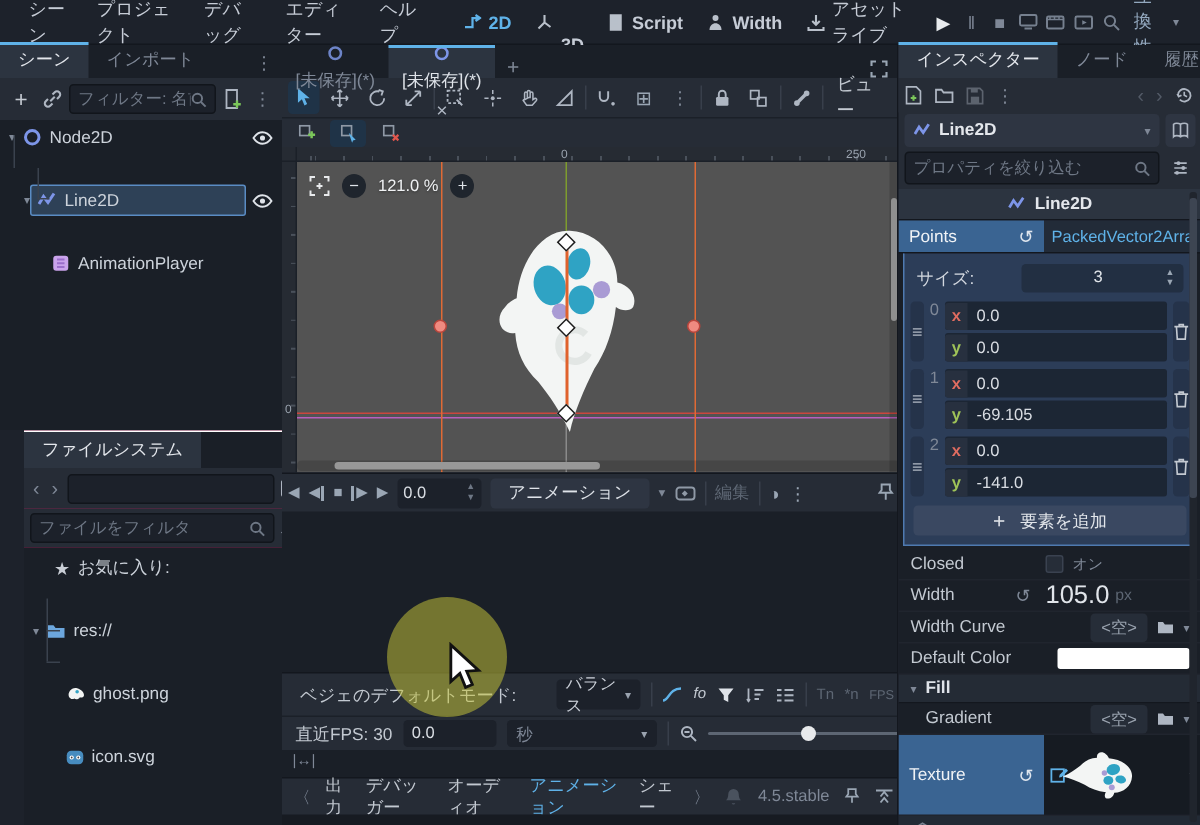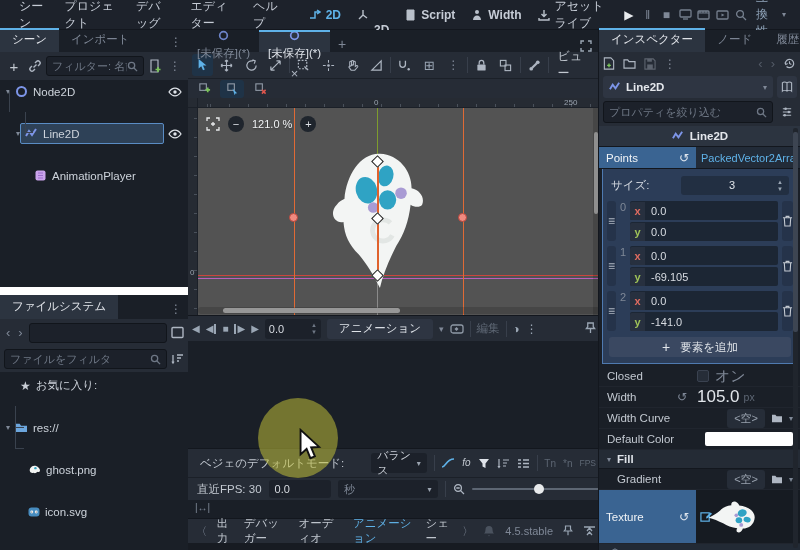--- a/index.html
+++ b/index.html
@@ -233,21 +233,21 @@
             </svg>
           </span>
         <span class="tree-label">AnimationPlayer</span>
       </div>
       <div class="abs" style="left:9px;top:10px;width:1px;height:22px;background:#3a424e;"></div>
       <div class="abs" style="left:25px;top:32px;width:1px;height:21px;background:#3a424e;"></div>
       <div class="abs" style="left:25px;top:52px;width:8px;height:1px;background:#3a424e;"></div>
     </div>
   </div>
 
-  <div class="abs" style="left:0;top:287px;width:188px;height:263px;background:#be185d;border-top:8px solid #ffffff;">
+  <div class="abs" style="left:16px;top:287px;width:188px;height:263px;background:#be185d;border-top:1px solid #ffffff;">
     <div class="tabbar" style="height:24px;">
       <span class="tab active">ファイルシステム</span>
       <span style="flex:1"></span>
       <span class="btn t2" style="padding:3px 6px;">⋮</span>
     </div>
     <div class="toolbar" style="height:27px;">
       <span class="btn t2" style="font-size:13px;padding:0 2px;">‹</span>
       <span class="btn t2" style="font-size:13px;padding:0 2px;">›</span>
       <div class="filterbox" style="flex:1;">
           <input style="">
@@ -814,21 +814,21 @@
             <span style="font-size:14px;">+</span>
             <span>要素を追加</span>
           </span>
         </div>
       </div>
 
       <div class="row" style="height:21px;border-bottom:1px solid #20252e;padding:0 8px;justify-content:space-between;margin-top:2px;">
         <span class="prop-label">Closed</span>
         <span class="row" style="gap:6px;width:96px;">
           <span style="width:12px;height:12px;background:#262d38;border:1px solid #3a4250;border-radius:2px;"></span>
-          <span class="t2" style="font-size:15px;">オン</span>
+          <span class="t2" style="font-size:10px;">オン</span>
         </span>
       </div>
 
       <div class="row" style="height:21px;border-bottom:1px solid #20252e;padding:0 8px;">
         <span class="prop-label">Width</span>
         <span style="flex:1"></span>
         <span class="btn t2" style="font-size:12px;margin-right:10px;">↺</span>
         <span class="row" style="width:96px;gap:4px;">
           <span style="color:#e1e5ea;font-size:17px;">105.0</span>
           <span class="t2" style="font-size:10.5px;color:#5d6673;">px</span>

